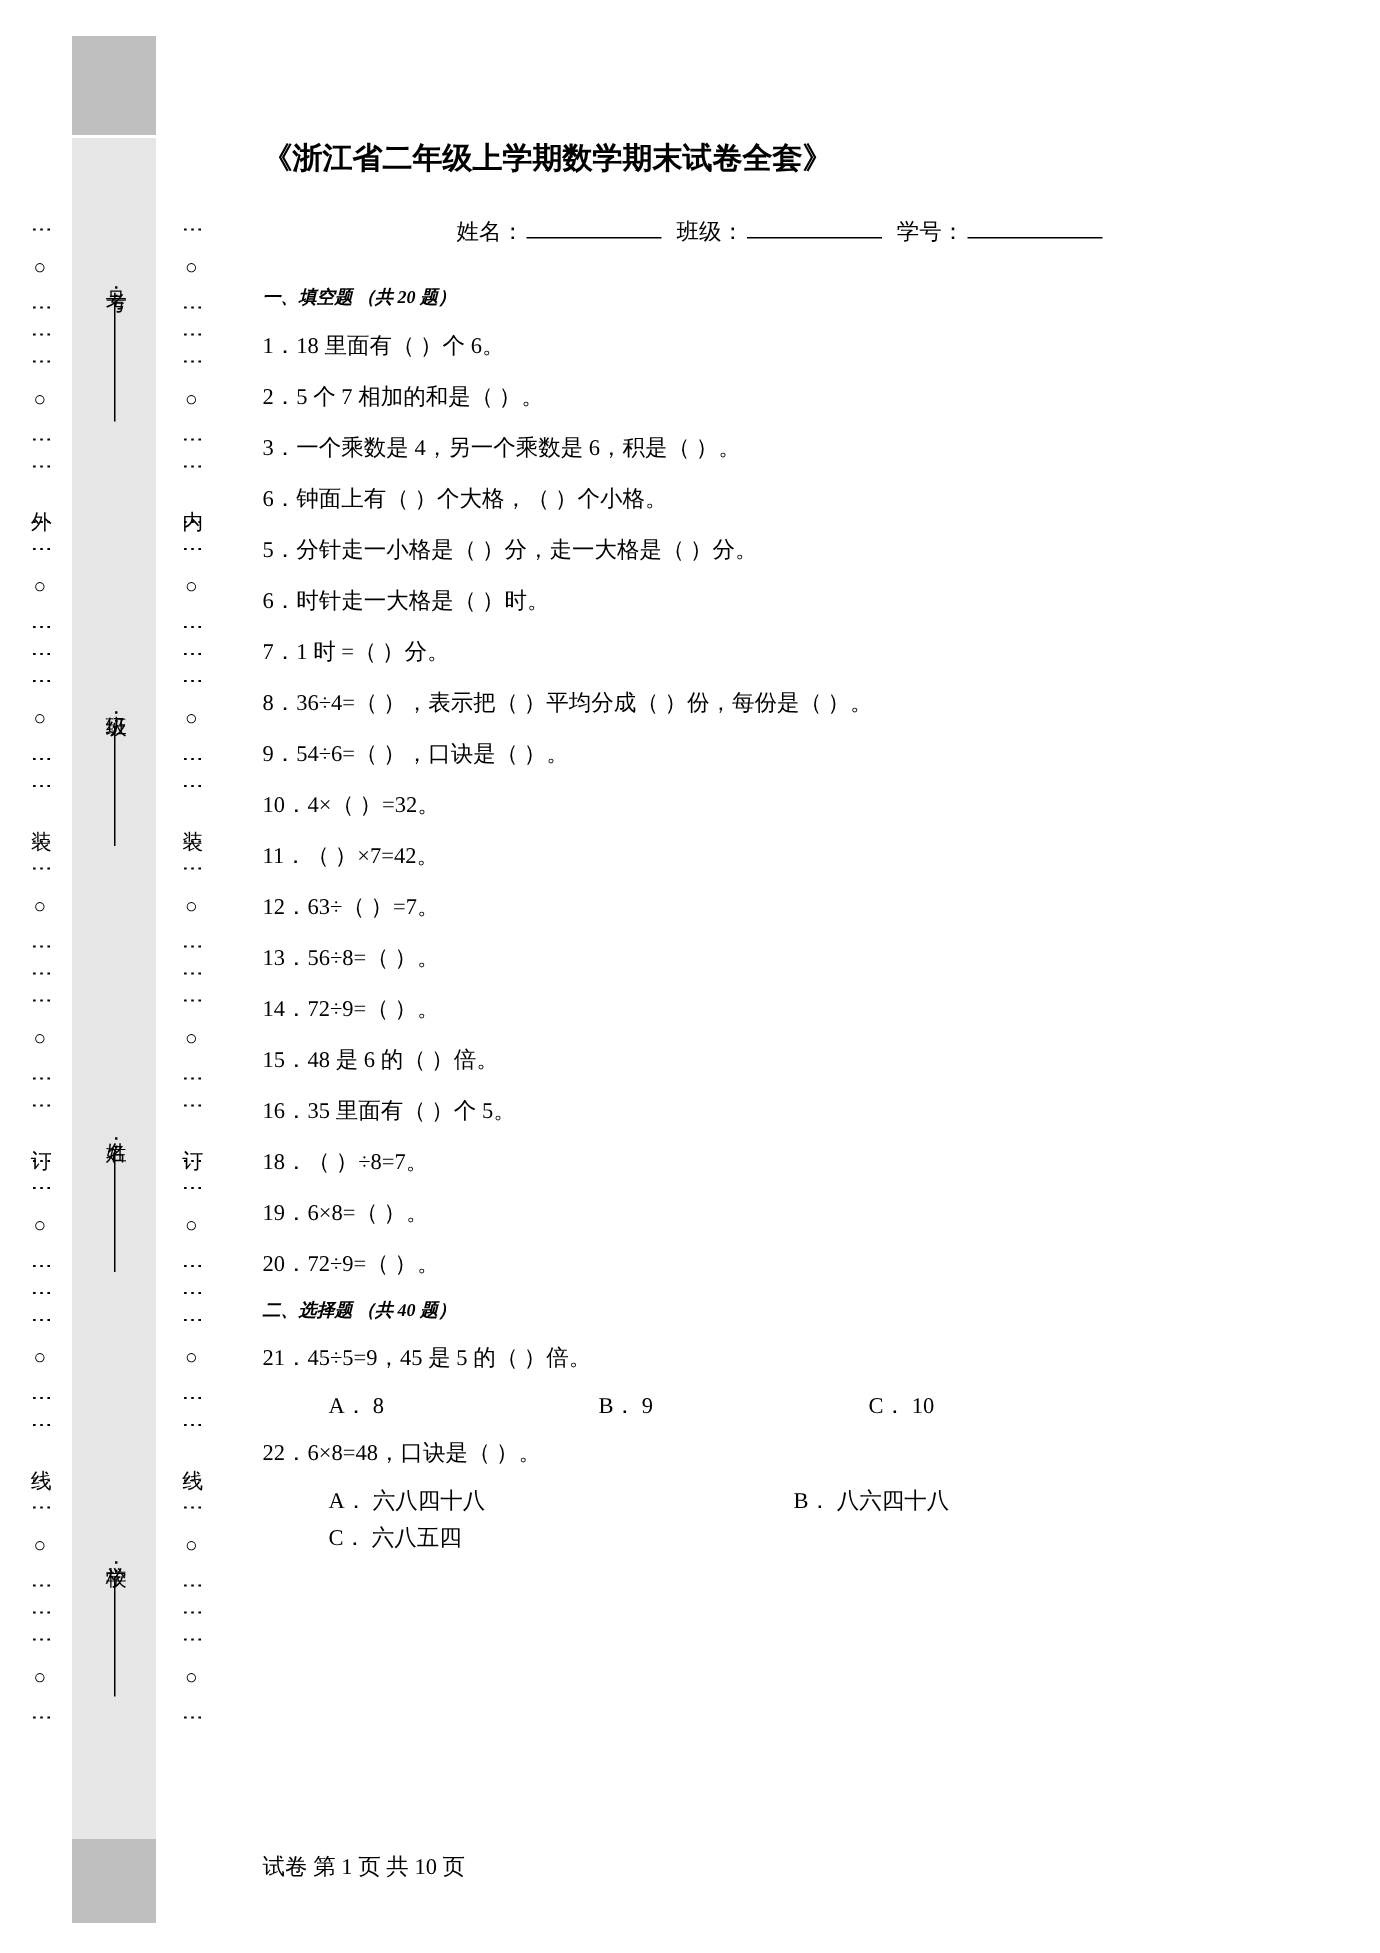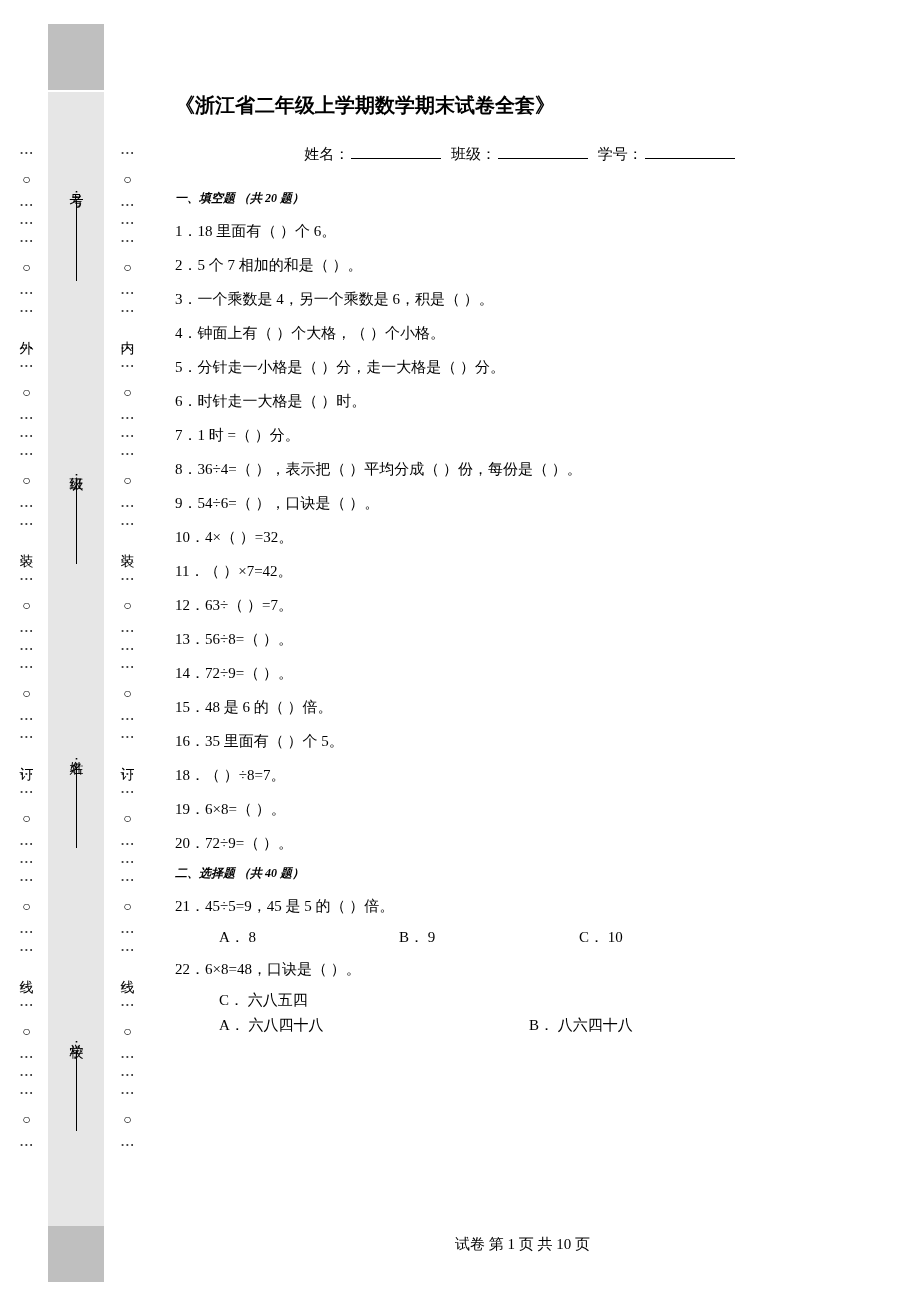--- a/index.html
+++ b/index.html
@@ -115,21 +115,21 @@
       min-width: 180px;
     }
     .choice-item-wide {
       min-width: 310px;
     }
     .footer {
       position: absolute;
       left: 175px;
       right: 50px;
       bottom: 48px;
-      text-align: center;
+      text-align: left;
       font-size: 15px;
     }
   </style>
 </head>
 <body>
 
 <div class="grey-strip grey-top"></div>
 <div class="grey-strip grey-mid"></div>
 <div class="grey-strip grey-bot"></div>
 
@@ -165,21 +165,21 @@
   <div class="meta-line">
     <span>姓名：</span><span class="meta-blank"></span>
     <span>班级：</span><span class="meta-blank"></span>
     <span>学号：</span><span class="meta-blank"></span>
   </div>
 
   <div class="section-head">一、填空题 （共 20 题）</div>
   <div class="question">1．18 里面有（ ）个 6。</div>
   <div class="question">2．5 个 7 相加的和是（ ）。</div>
   <div class="question">3．一个乘数是 4，另一个乘数是 6，积是（ ）。</div>
-  <div class="question">4．钟面上有（ ）个大格，（ ）个小格。</div>
+  <div class="question">6．钟面上有（ ）个大格，（ ）个小格。</div>
   <div class="question">5．分针走一小格是（ ）分，走一大格是（ ）分。</div>
   <div class="question">6．时针走一大格是（ ）时。</div>
   <div class="question">7．1 时 =（ ）分。</div>
   <div class="question">8．36÷4=（ ），表示把（ ）平均分成（ ）份，每份是（ ）。</div>
   <div class="question">9．54÷6=（ ），口诀是（ ）。</div>
   <div class="question">10．4×（ ）=32。</div>
   <div class="question">11．（ ）×7=42。</div>
   <div class="question">12．63÷（ ）=7。</div>
   <div class="question">13．56÷8=（ ）。</div>
   <div class="question">14．72÷9=（ ）。</div>
@@ -196,22 +196,22 @@
     <div class="choice-row">
       <span class="choice-item">A． 8</span>
       <span class="choice-item">B． 9</span>
       <span class="choice-item">C． 10</span>
     </div>
   </div>
 
   <div class="question">22．6×8=48，口诀是（ ）。</div>
   <div class="choices">
     <div class="choice-row">
-      <span class="choice-item-wide">C． 六八五四</span>
-    </div>
-    <div class="choice-row">
       <span class="choice-item-wide">A． 六八四十八</span>
       <span class="choice-item-wide">B． 八六四十八</span>
     </div>
+    <div class="choice-row">
+      <span class="choice-item-wide">C． 六八五四</span>
+    </div>
   </div>
 </div>
 
 <div class="footer">试卷 第 1 页 共 10 页</div>
 
 </body></html>

